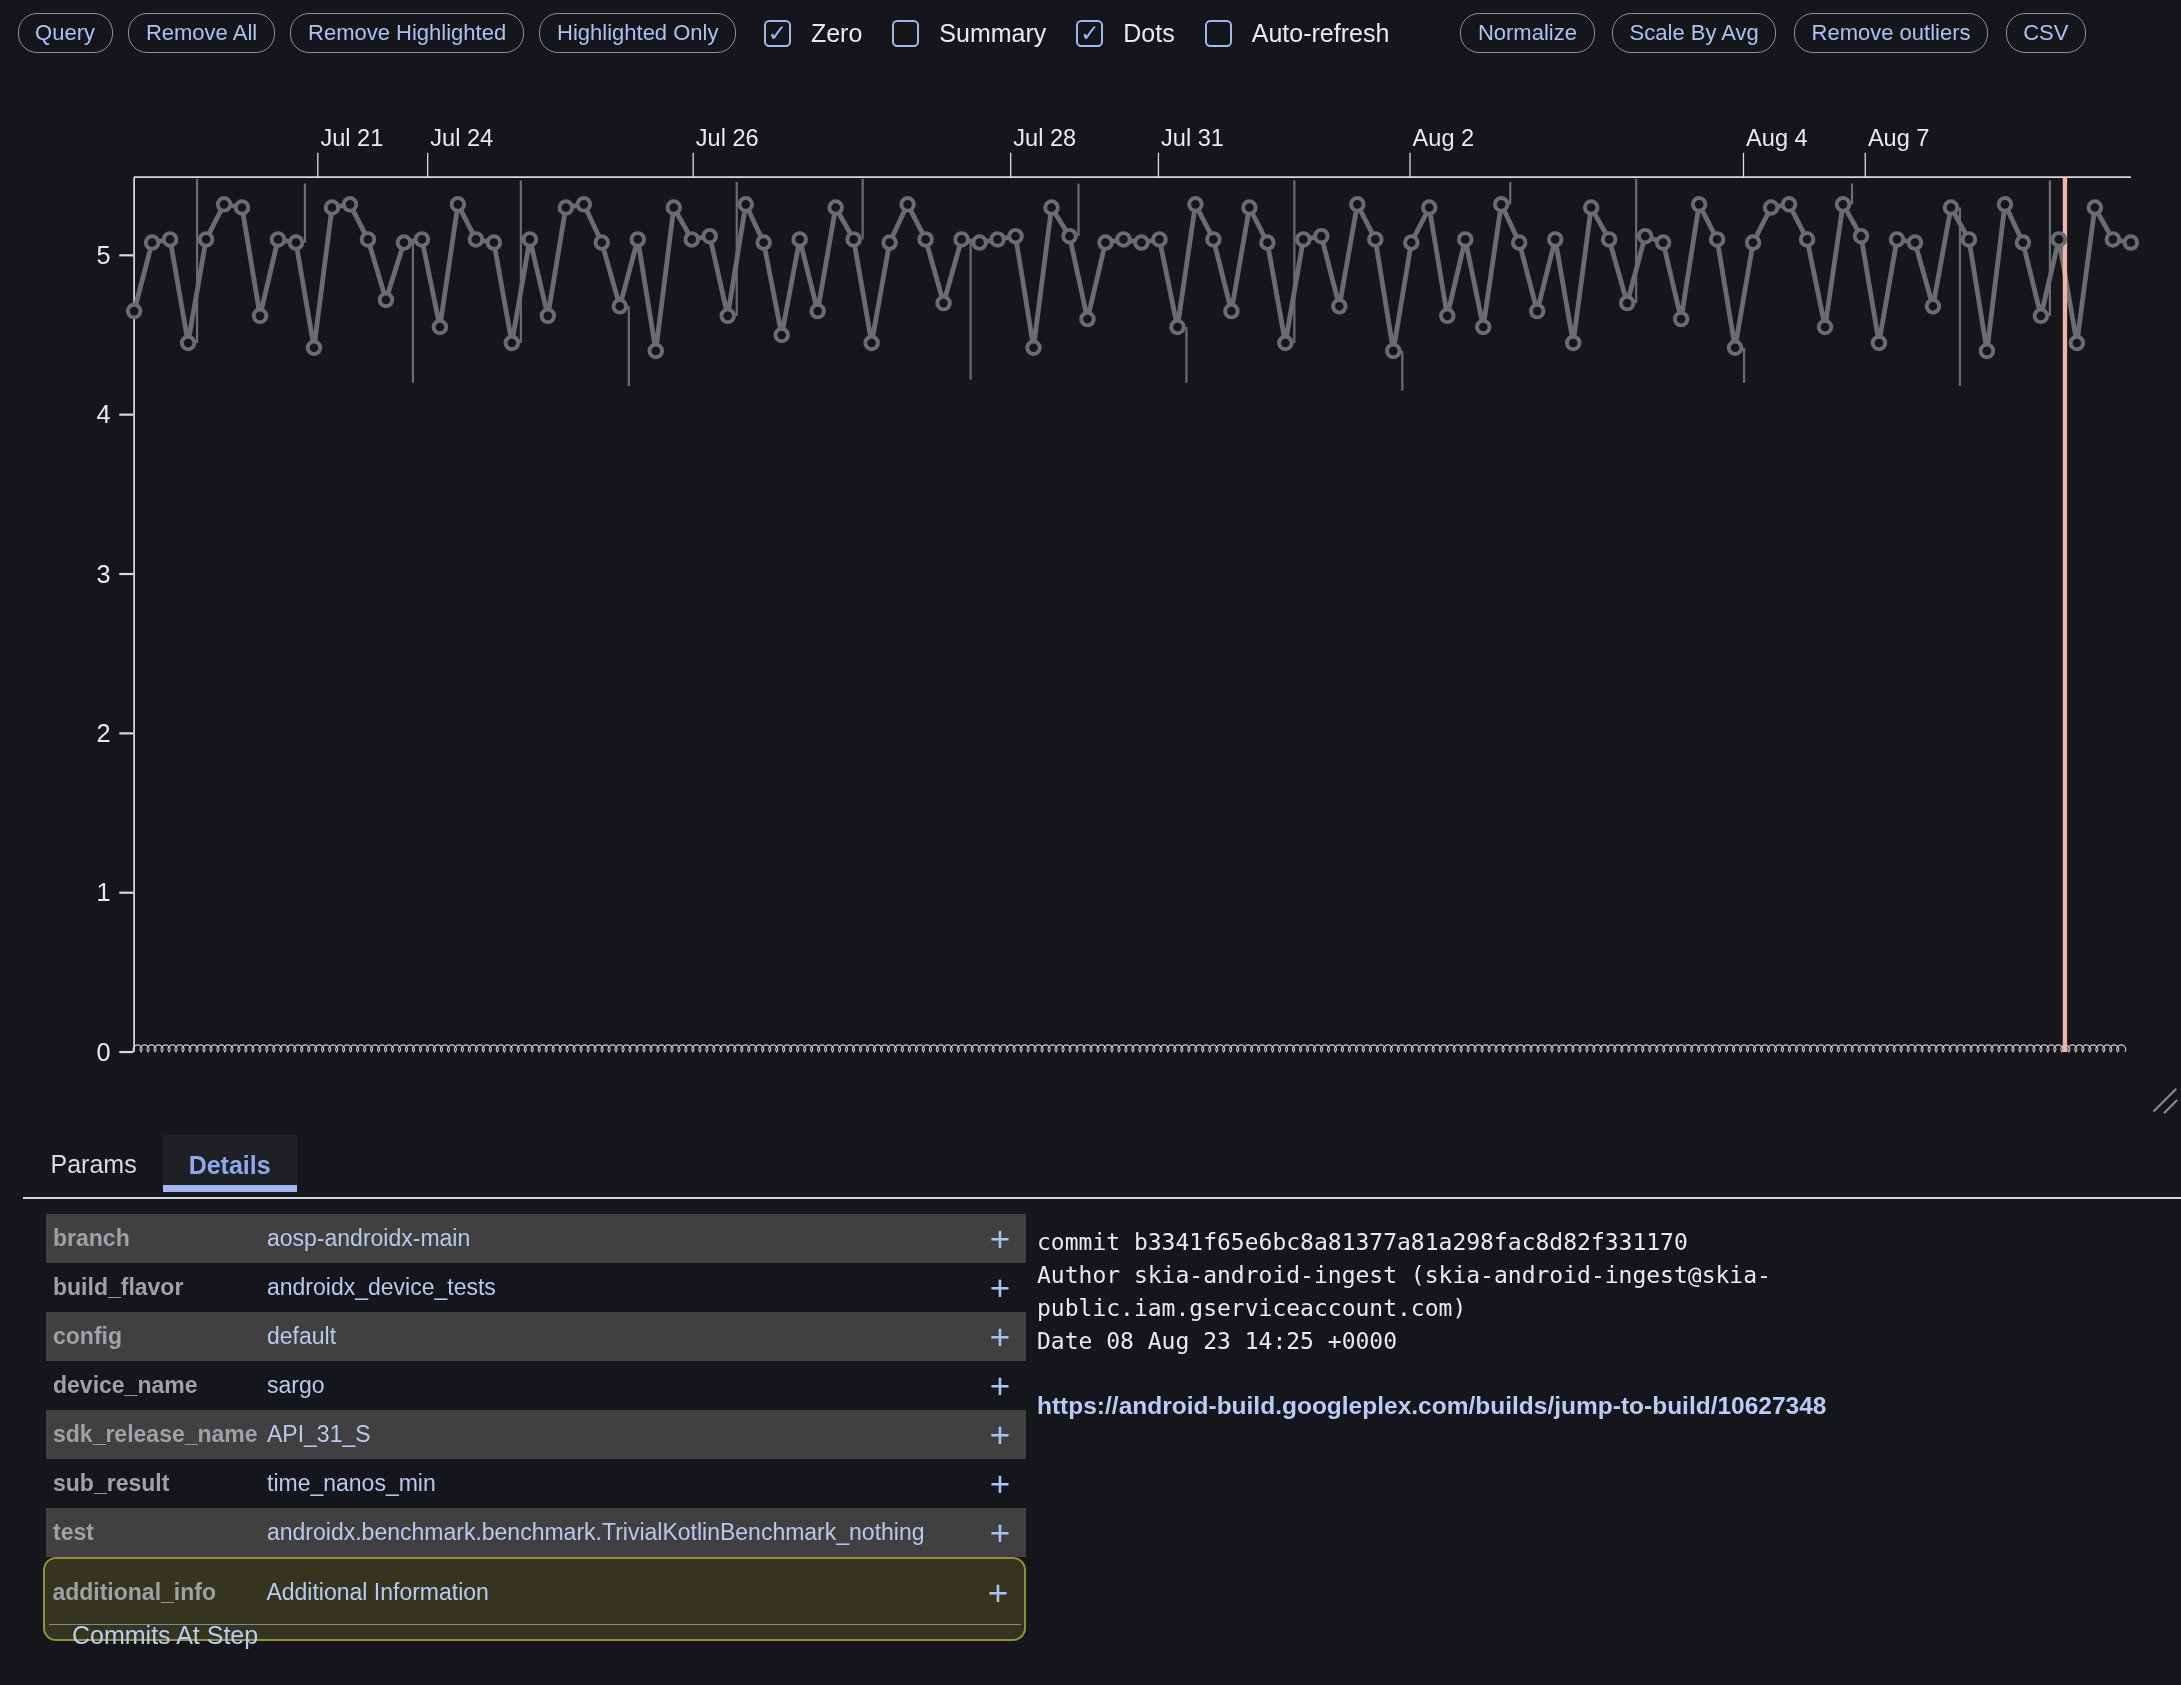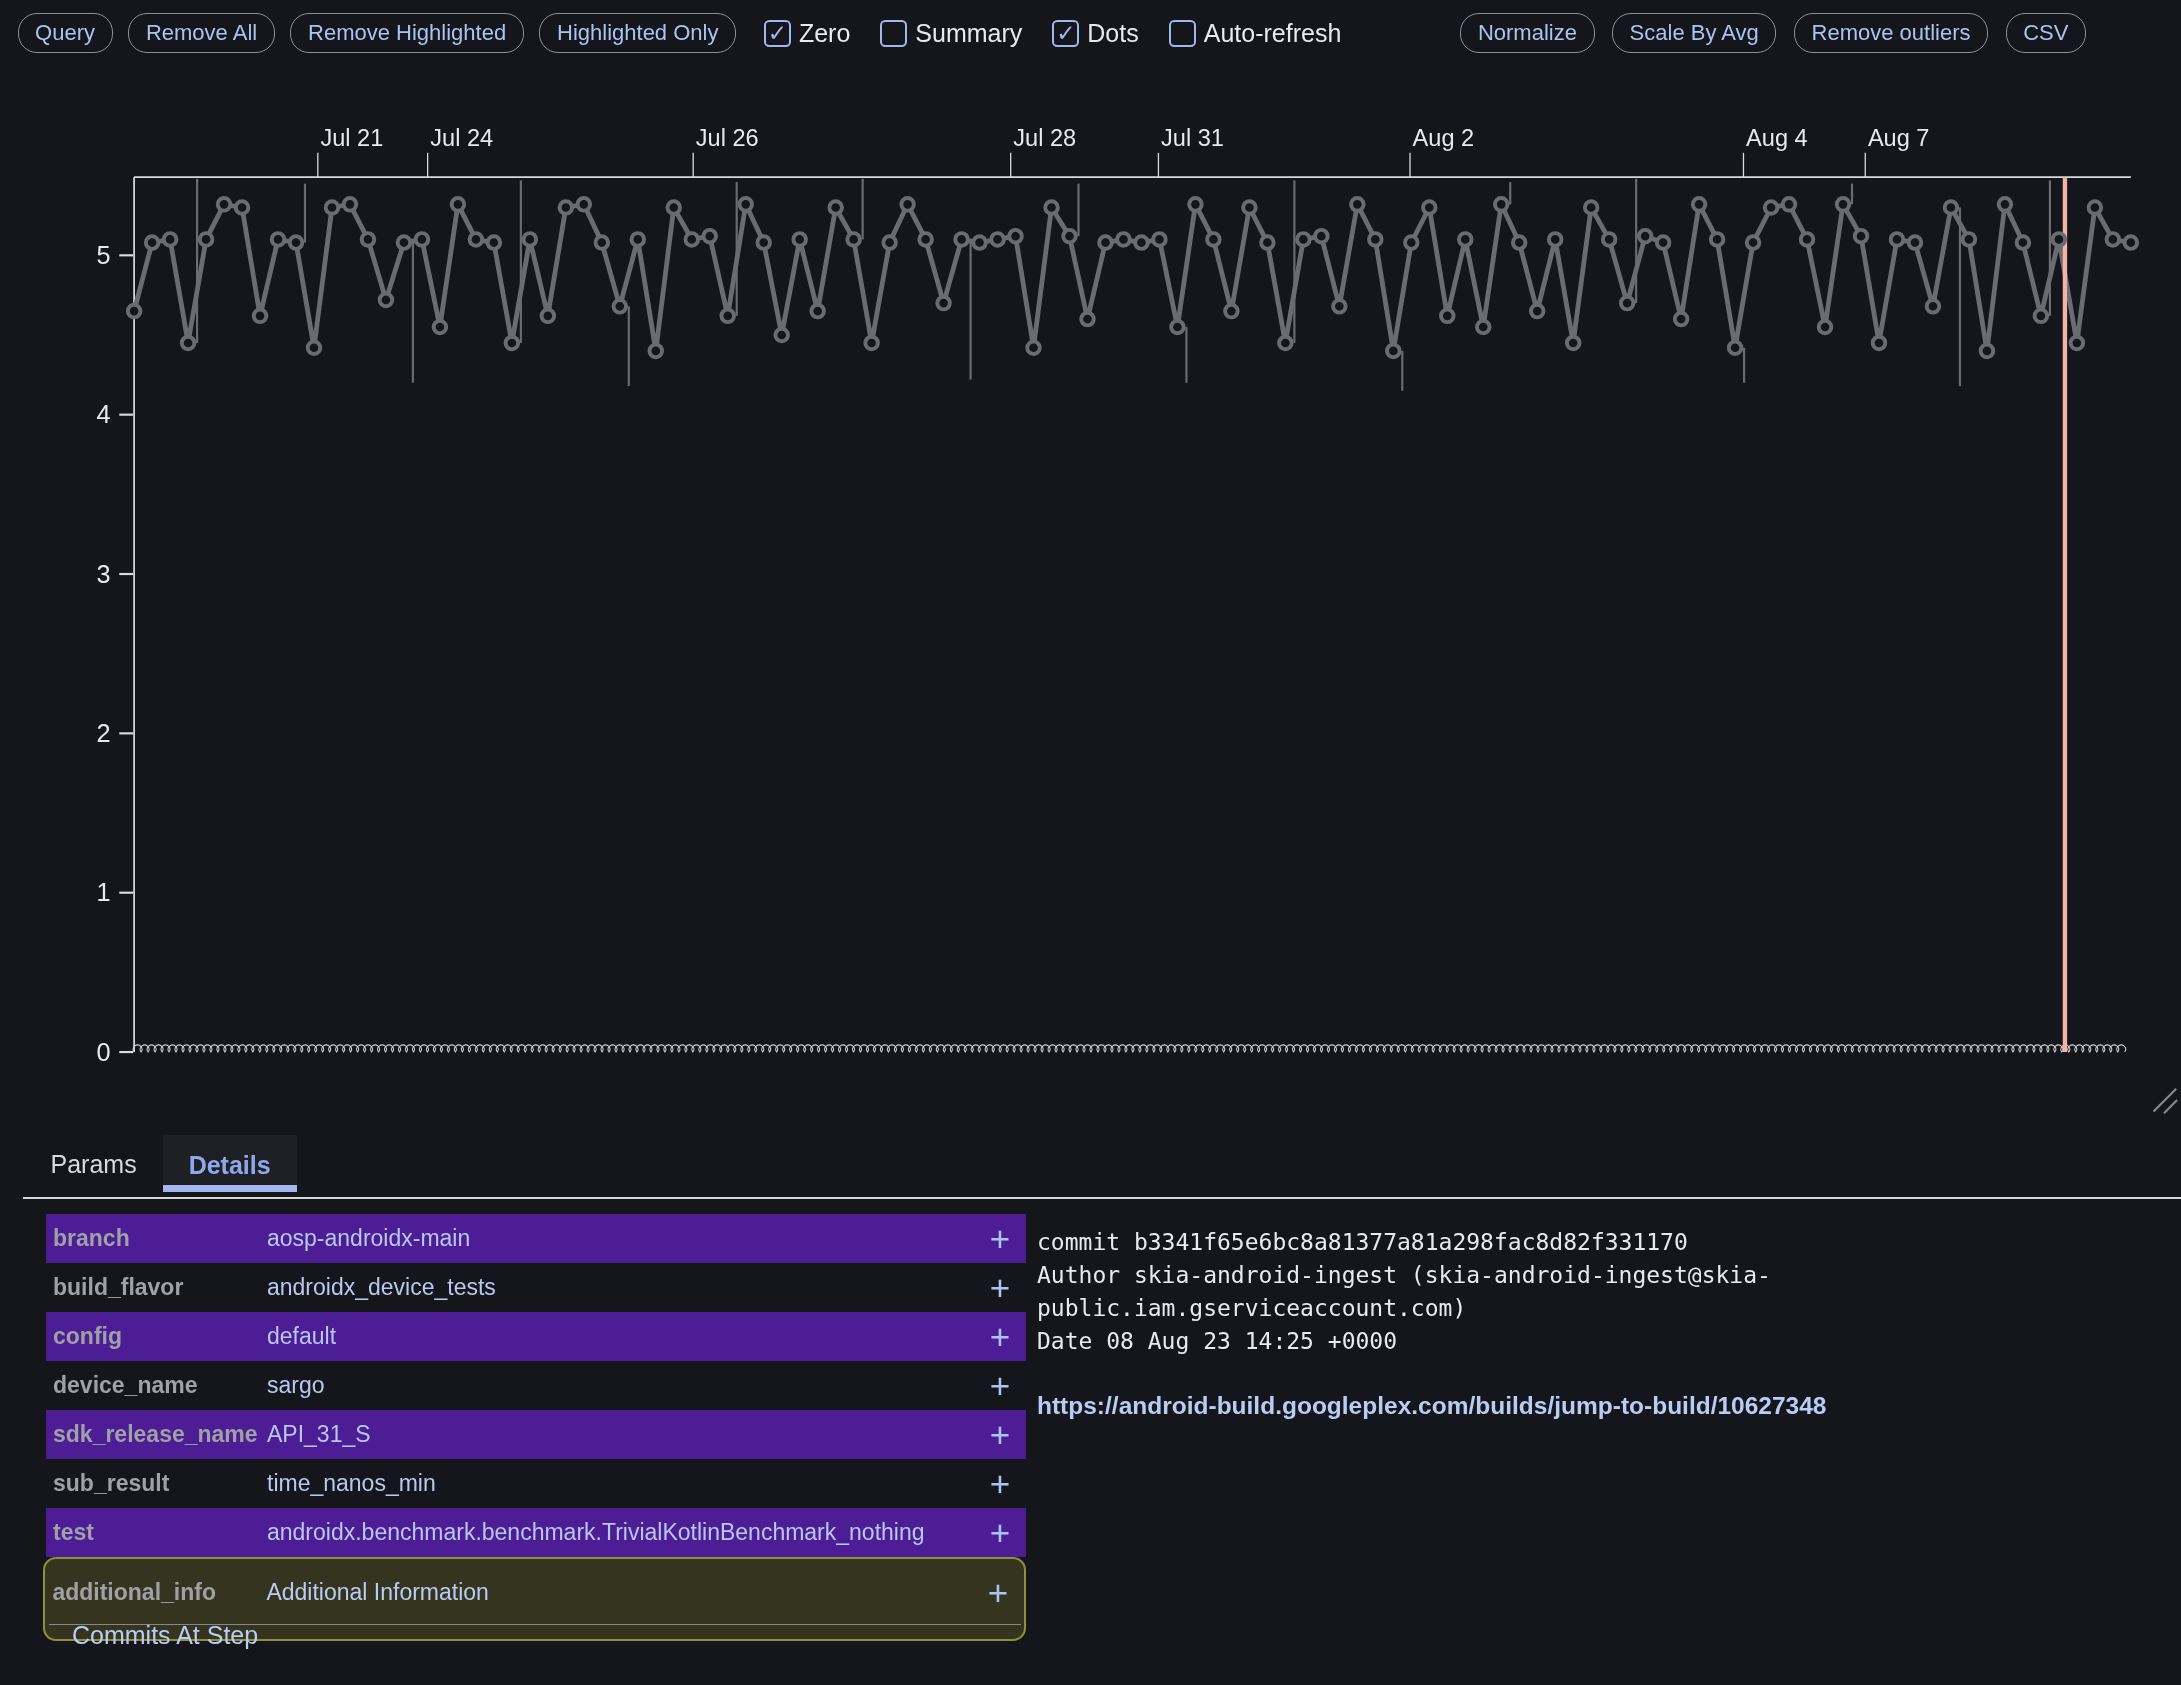--- a/index.html
+++ b/index.html
@@ -6,21 +6,21 @@
   html,body { width:2182px; height:1686px; background:#15161b; overflow:hidden;
               font-family:"Liberation Sans","DejaVu Sans",sans-serif; }
   .root { position:absolute; inset:0; width:2182px; height:1686px; }
 
   
   .toolbar { position:absolute; top:10.5px; left:17.5px; right:96px; height:45px;
              display:flex; align-items:center; gap:15.7px; }
   .btn { background:transparent; color:#a9c4f2; border:1.7px solid #8e9199; border-radius:19px;
          font-size:22px; padding:6.1px 16.6px; font-family:inherit; cursor:pointer; white-space:nowrap; }
   .cb-group { display:flex; align-items:center; gap:30px; margin-left:12.2px; }
-  .cb { display:flex; align-items:center; gap:8px; cursor:pointer; }
+  .cb { display:flex; align-items:center; gap:20px; cursor:pointer; }
   .cb-box { width:27px; height:27px; border:2.6px solid #9db9f0; border-radius:5.2px;
             display:flex; align-items:center; justify-content:center;
             color:#9db9f0; font-size:23px; font-weight:bold; line-height:1; }
   .cb-box.on::after { content:"\2713"; }
   .cb-label { color:#e9eaec; font-size:25px; }
   .right-group { margin-left:auto; display:flex; gap:17.5px;padding-left:21px; }
 
   
   #plot { position:absolute; top:0; left:0; }
   .tick-label { fill:#e9eaec; font-size:27px; font-family:"Liberation Sans","DejaVu Sans",sans-serif; }
@@ -28,21 +28,21 @@
 
   
   .tabs { position:absolute; top:1134px; left:24.5px; display:flex; align-items:center; }
   .tab { font-size:25px; padding:15.7px 26px 14px 26px; color:#d9dadd; cursor:pointer; }
   .tab.active { color:#8ea9ea; font-weight:bold; background:#1e2025; border-bottom:7.9px solid #a3b6ed; padding-bottom:5px; }
   .tabs-rule { position:absolute; top:1197px; left:23px; width:2159px; height:1.7px; background:#d7d8da; }
 
   
   .detail-table { position:absolute; top:1214px; left:46px; width:980px; }
   .drow { display:flex; align-items:center; height:49px; padding-left:7px; position:relative; }
-  .drow.alt { background:#4c1d95; }
+  .drow.alt { background:#404040; }
   .dkey { width:214px; color:#9fa1a6; font-weight:bold; font-size:23px; flex:none; }
   .dval { color:#b9c8ef; font-size:23px; flex:1 1 auto; white-space:nowrap; overflow:hidden; }
   .plus { flex:none; color:#a9c4f2; font-size:35px; font-weight:300; width:52px; text-align:center;
           cursor:pointer; line-height:1; }
   .hl-box { border:2.6px solid #8f9039; border-radius:13px; background:#35351f;
             margin:0 0 0 -2.6px; padding:8.7px 0 14px 0; position:relative; }
   .hl-box .drow { background:transparent; }
   .hl-divider { height:1.7px; background:#85888e; margin:7px 3.5px 0 3.5px; }
   a.link, .link { color:#b9ccf5; cursor:pointer; }
   .info-link { font-size:23px; }

